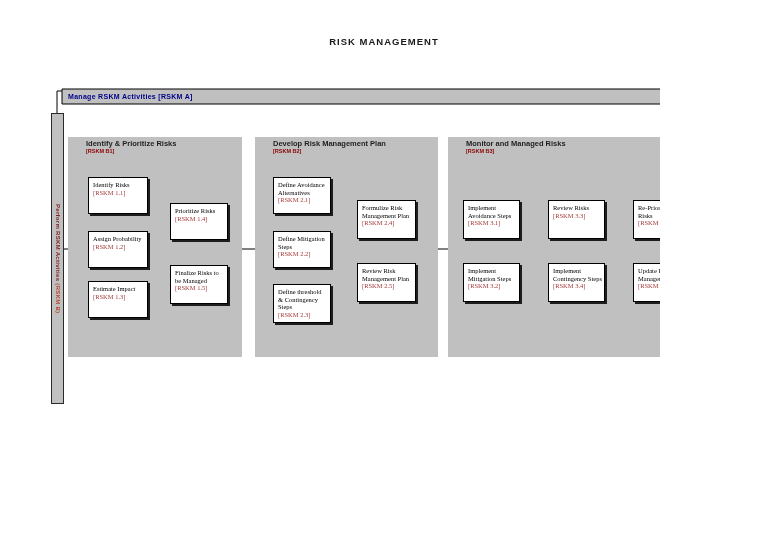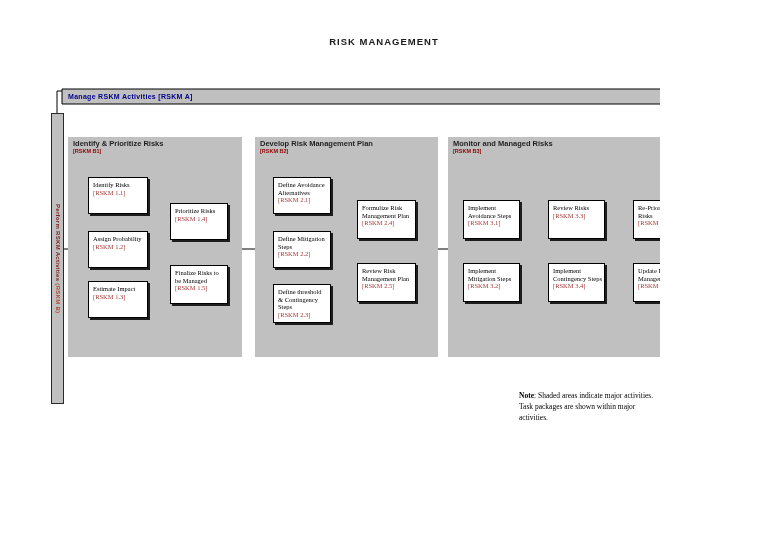--- a/index.html
+++ b/index.html
@@ -17,21 +17,21 @@
             display:flex;align-items:center;justify-content:center;}
   #side-bar .vtxt{writing-mode:vertical-rl;white-space:nowrap;font-size:6px;font-weight:bold;
                   letter-spacing:.3px;}
   #side-bar .vt1{color:#7f2020;}
   #side-bar .vt2{color:#b5452d;}
   
   .panel{position:absolute;top:137px;height:220px;background:#c0c0c0;}
   #panel-1{left:68px;width:174px;}
   #panel-2{left:255px;width:183px;}
   #panel-3{left:448px;width:266px;}
-  .panel-hd{position:absolute;top:3px;left:5px;}
+  .panel-hd{position:absolute;top:3px;left:18px;}
   .panel-hd .ht{font-size:7.5px;font-weight:bold;color:#1f1f1f;line-height:1.1;}
   .panel-hd .hc{font-size:5.5px;font-weight:bold;color:#8b0000;line-height:1.2;}
   
   #lines{position:absolute;left:0;top:0;}
   
   .task{position:absolute;background:#ffffff;border:1px solid #000;box-sizing:border-box;
         box-shadow:2px 2px 0 rgba(0,0,0,.85);padding:3px 2px 1px 4px;
         font-family:"Liberation Serif",serif;font-size:6.5px;line-height:1.18;color:#000;}
   .task .tc{color:#a63a3a;}
   .b11{left:88px;top:177px;width:60px;height:37px;}
@@ -176,18 +176,14 @@
   </div>
   <div class="task b35">
     <div>Re-Prioritize Risks</div>
     <div class="tc">[RSKM 3.5]</div>
   </div>
   <div class="task b36">
     <div>Update Risk Management Plan</div>
     <div class="tc">[RSKM 3.6]</div>
   </div>
 
-  <div id="note">
-    <div><b>Note</b><span>: Shaded areas indicate major activities.</span></div>
-    <div>Task packages are shown within major activities.</div>
-  </div>
 
 </div>
 
 </body></html>

